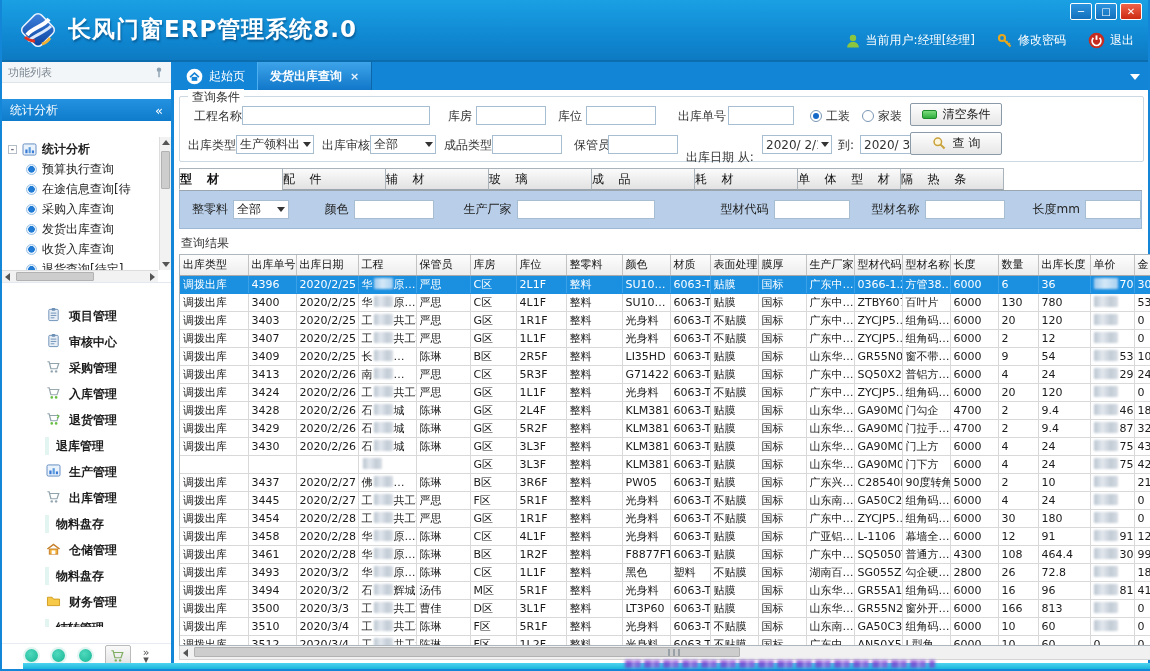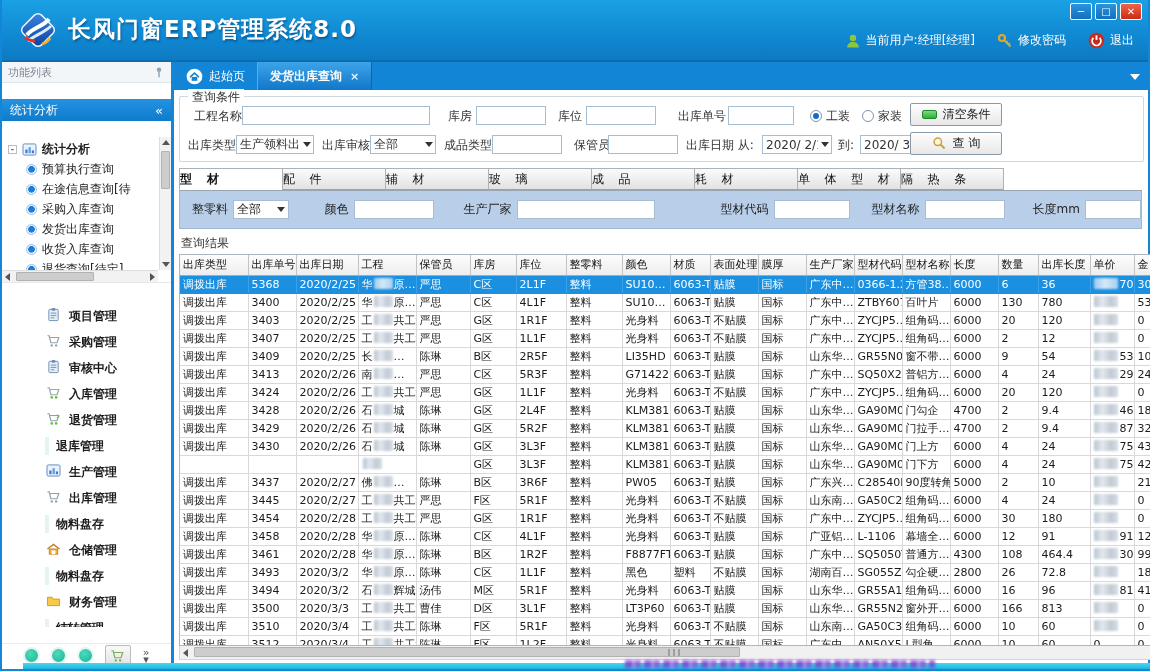--- a/index.html
+++ b/index.html
@@ -217,34 +217,34 @@
       <div class="menu" id="menuList">
           <div class="menu-item">
             <span><svg width="15" height="15" viewBox="0 0 16 16">
                 <rect x="3" y="2.5" width="10" height="12" rx="1" fill="#e7eef6" stroke="#6b8fb5"></rect>
                 <rect x="6" y="1" width="4" height="3" rx="1" fill="#6b8fb5"></rect>
                 <path d="M5 6.5h6M5 9h6M5 11.5h4" stroke="#6b8fb5" stroke-width="1"></path>
               </svg></span>
             <span>项目管理</span>
           </div>
           <div class="menu-item">
+            <span><svg width="15" height="15" viewBox="0 0 16 16">
+                <rect x="3" y="2.5" width="10" height="12" rx="1" fill="#e7eef6" stroke="#6b8fb5"></rect>
+                <rect x="6" y="1" width="4" height="3" rx="1" fill="#6b8fb5"></rect>
+                <path d="M5 6.5h6M5 9h6M5 11.5h4" stroke="#6b8fb5" stroke-width="1"></path>
+              </svg></span>
+            <span>审核中心</span>
+          </div>
+          <div class="menu-item">
             <span><svg width="15" height="14" viewBox="0 0 16 16">
                 <path d="M1 2h2l2 8h7l2-6H4" fill="none" stroke="#90a4ae" stroke-width="1.4"></path>
                 <circle cx="6" cy="13" r="1.4" fill="#90a4ae"></circle>
                 <circle cx="11" cy="13" r="1.4" fill="#90a4ae"></circle>
               </svg></span>
             <span>采购管理</span>
-          </div>
-          <div class="menu-item">
-            <span><svg width="15" height="15" viewBox="0 0 16 16">
-                <rect x="3" y="2.5" width="10" height="12" rx="1" fill="#e7eef6" stroke="#6b8fb5"></rect>
-                <rect x="6" y="1" width="4" height="3" rx="1" fill="#6b8fb5"></rect>
-                <path d="M5 6.5h6M5 9h6M5 11.5h4" stroke="#6b8fb5" stroke-width="1"></path>
-              </svg></span>
-            <span>审核中心</span>
           </div>
           <div class="menu-item">
             <span><svg width="15" height="14" viewBox="0 0 16 16">
                 <path d="M1 2h2l2 8h7l2-6H4" fill="none" stroke="#9aa8b0" stroke-width="1.4"></path>
                 <circle cx="6" cy="13" r="1.5" fill="#6abf45"></circle>
                 <circle cx="11" cy="13" r="1.5" fill="#6abf45"></circle>
               </svg></span>
             <span>入库管理</span>
           </div>
           <div class="menu-item">
@@ -389,21 +389,21 @@
             <span class="ca"></span>
           </div>
         <div class="qf" style="left:264px;top:38px;">
             <label>成品类型</label>
           </div>
         <input class="tinput qf" style="left: 312px; top: 38px; width: 70px;">
         <div class="qf" style="left:394px;top:38px;">
             <label>保管员</label>
           </div>
         <input class="tinput qf" style="left: 428px; top: 38px; width: 70px;">
-        <div class="qf" style="left:506px;top:38px;">
+        <div class="qf" style="left:506px;top:50px;">
             <label>出库日期 从:</label>
           </div>
         <div class="combo qf" style="left:582px;top:38px;width:70px;">
             <span class="cv">2020/ 2/16</span>
             <span class="ca"></span>
           </div>
         <div class="qf" style="left:658px;top:38px;">
             <label>到:</label>
           </div>
         <div class="combo qf" style="left:680px;top:38px;width:70px;">
@@ -495,21 +495,21 @@
                   <th>长度</th>
                   <th>数量</th>
                   <th>出库长度</th>
                   <th>单价</th>
                   <th>金</th>
                 </tr>
               </thead>
               <tbody>
                 <tr class="sel">
                   <td>调拨出库</td>
-                  <td>5368</td>
+                  <td>4396</td>
                   <td>2020/2/25</td>
                   <td><span>华</span><span class="blur proj"></span><span>原…</span></td>
                   <td>严思</td>
                   <td>C区</td>
                   <td>2L1F</td>
                   <td>整料</td>
                   <td>SU10…</td>
                   <td>6063-T5</td>
                   <td>贴膜</td>
                   <td>国标</td>

